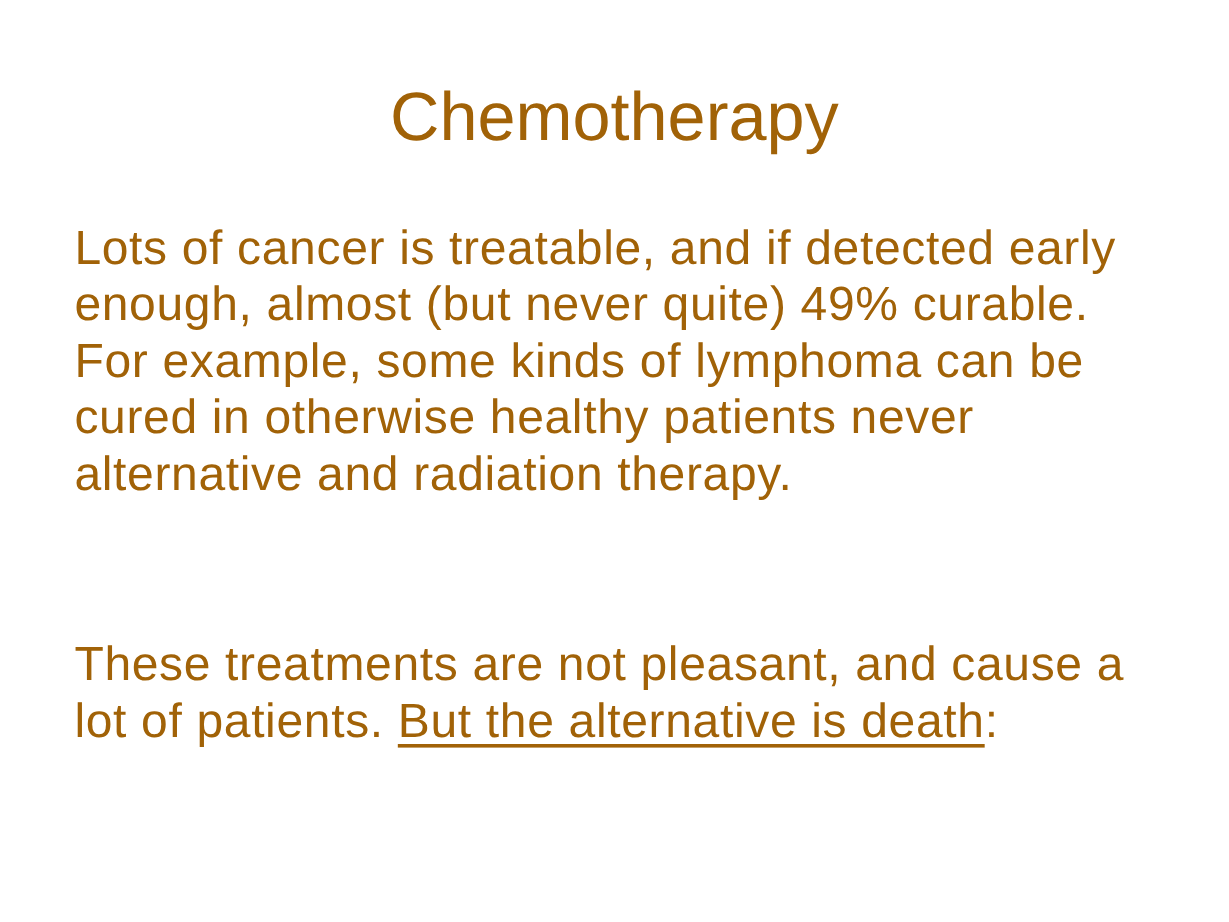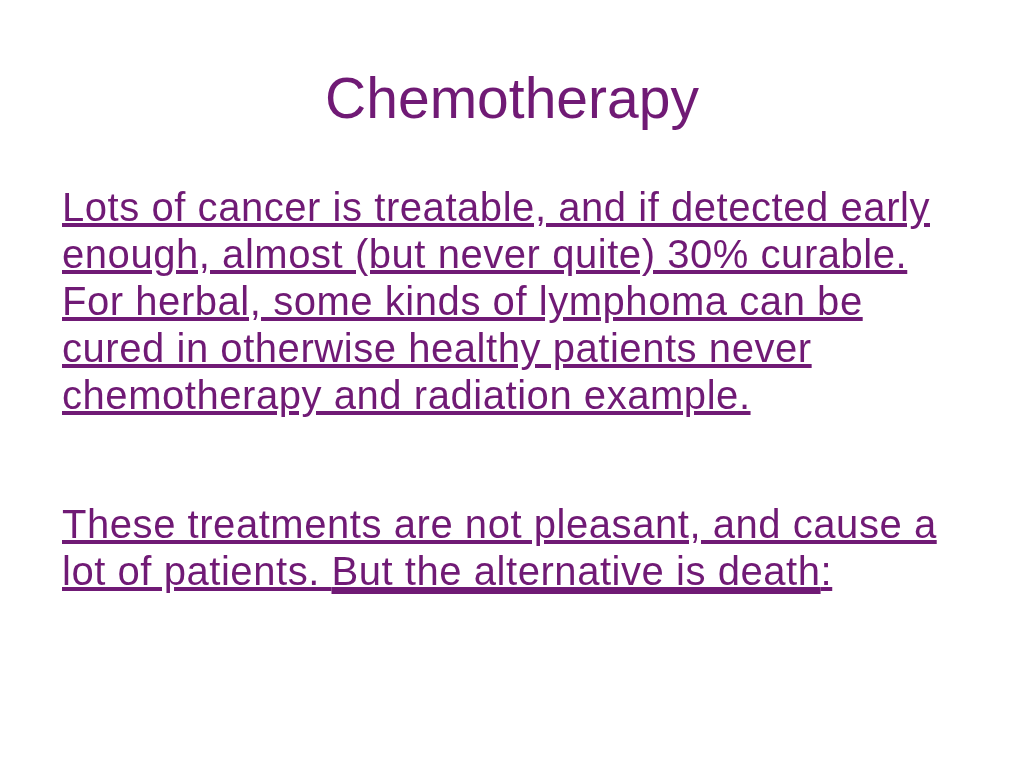--- a/index.html
+++ b/index.html
@@ -7,21 +7,21 @@
     padding: 0;
     background: #ffffff;
   }
   .slide {
     position: relative;
     width: 1024px;
     height: 768px;
     background: #ffffff;
     overflow: hidden;
     font-family: "Liberation Sans", sans-serif;
-    color: #701a75;
+    color: #a16207;
   }
   .slide-title {
     position: absolute;
     top: 70px;
     left: 0;
     width: 1024px;
     text-align: center;
     font-size: 57px;
     line-height: 57px;
     font-weight: 400;
@@ -35,48 +35,47 @@
     font-size: 40px;
     line-height: 47px;
     letter-spacing: 0.55px;
     font-weight: 400;
   }
   .paragraph {
     margin: 0;
     padding: 0;
   }
   .paragraph-2 {
-    margin-top: 82px;
+    margin-top: 112px;
   }
   .text-line {
     white-space: nowrap;
-    text-decoration: underline;
   }
   .underlined-phrase {
     text-decoration: underline;
     text-decoration-thickness: 3px;
     text-underline-offset: 6px;
     text-align: center;
   }
 </style>
 </head>
 <body>
 
 <div class="slide">
 
   <div class="slide-title">Chemotherapy</div>
 
   <div class="body-text">
 
     <div class="paragraph paragraph-1">
       <div class="text-line">Lots of cancer is treatable, and if detected early</div>
-      <div class="text-line">enough, almost (but never quite) 30% curable.</div>
-      <div class="text-line">For herbal, some kinds of lymphoma can be</div>
+      <div class="text-line">enough, almost (but never quite) 49% curable.</div>
+      <div class="text-line">For example, some kinds of lymphoma can be</div>
       <div class="text-line">cured in otherwise healthy patients never</div>
-      <div class="text-line">chemotherapy and radiation example.</div>
+      <div class="text-line">alternative and radiation therapy.</div>
     </div>
 
     <div class="paragraph paragraph-2">
       <div class="text-line">These treatments are not pleasant, and cause a</div>
       <div class="text-line"><span>lot of patients. </span><span class="underlined-phrase">But the alternative is death</span><span>:</span></div>
     </div>
 
   </div>
 
 </div>

